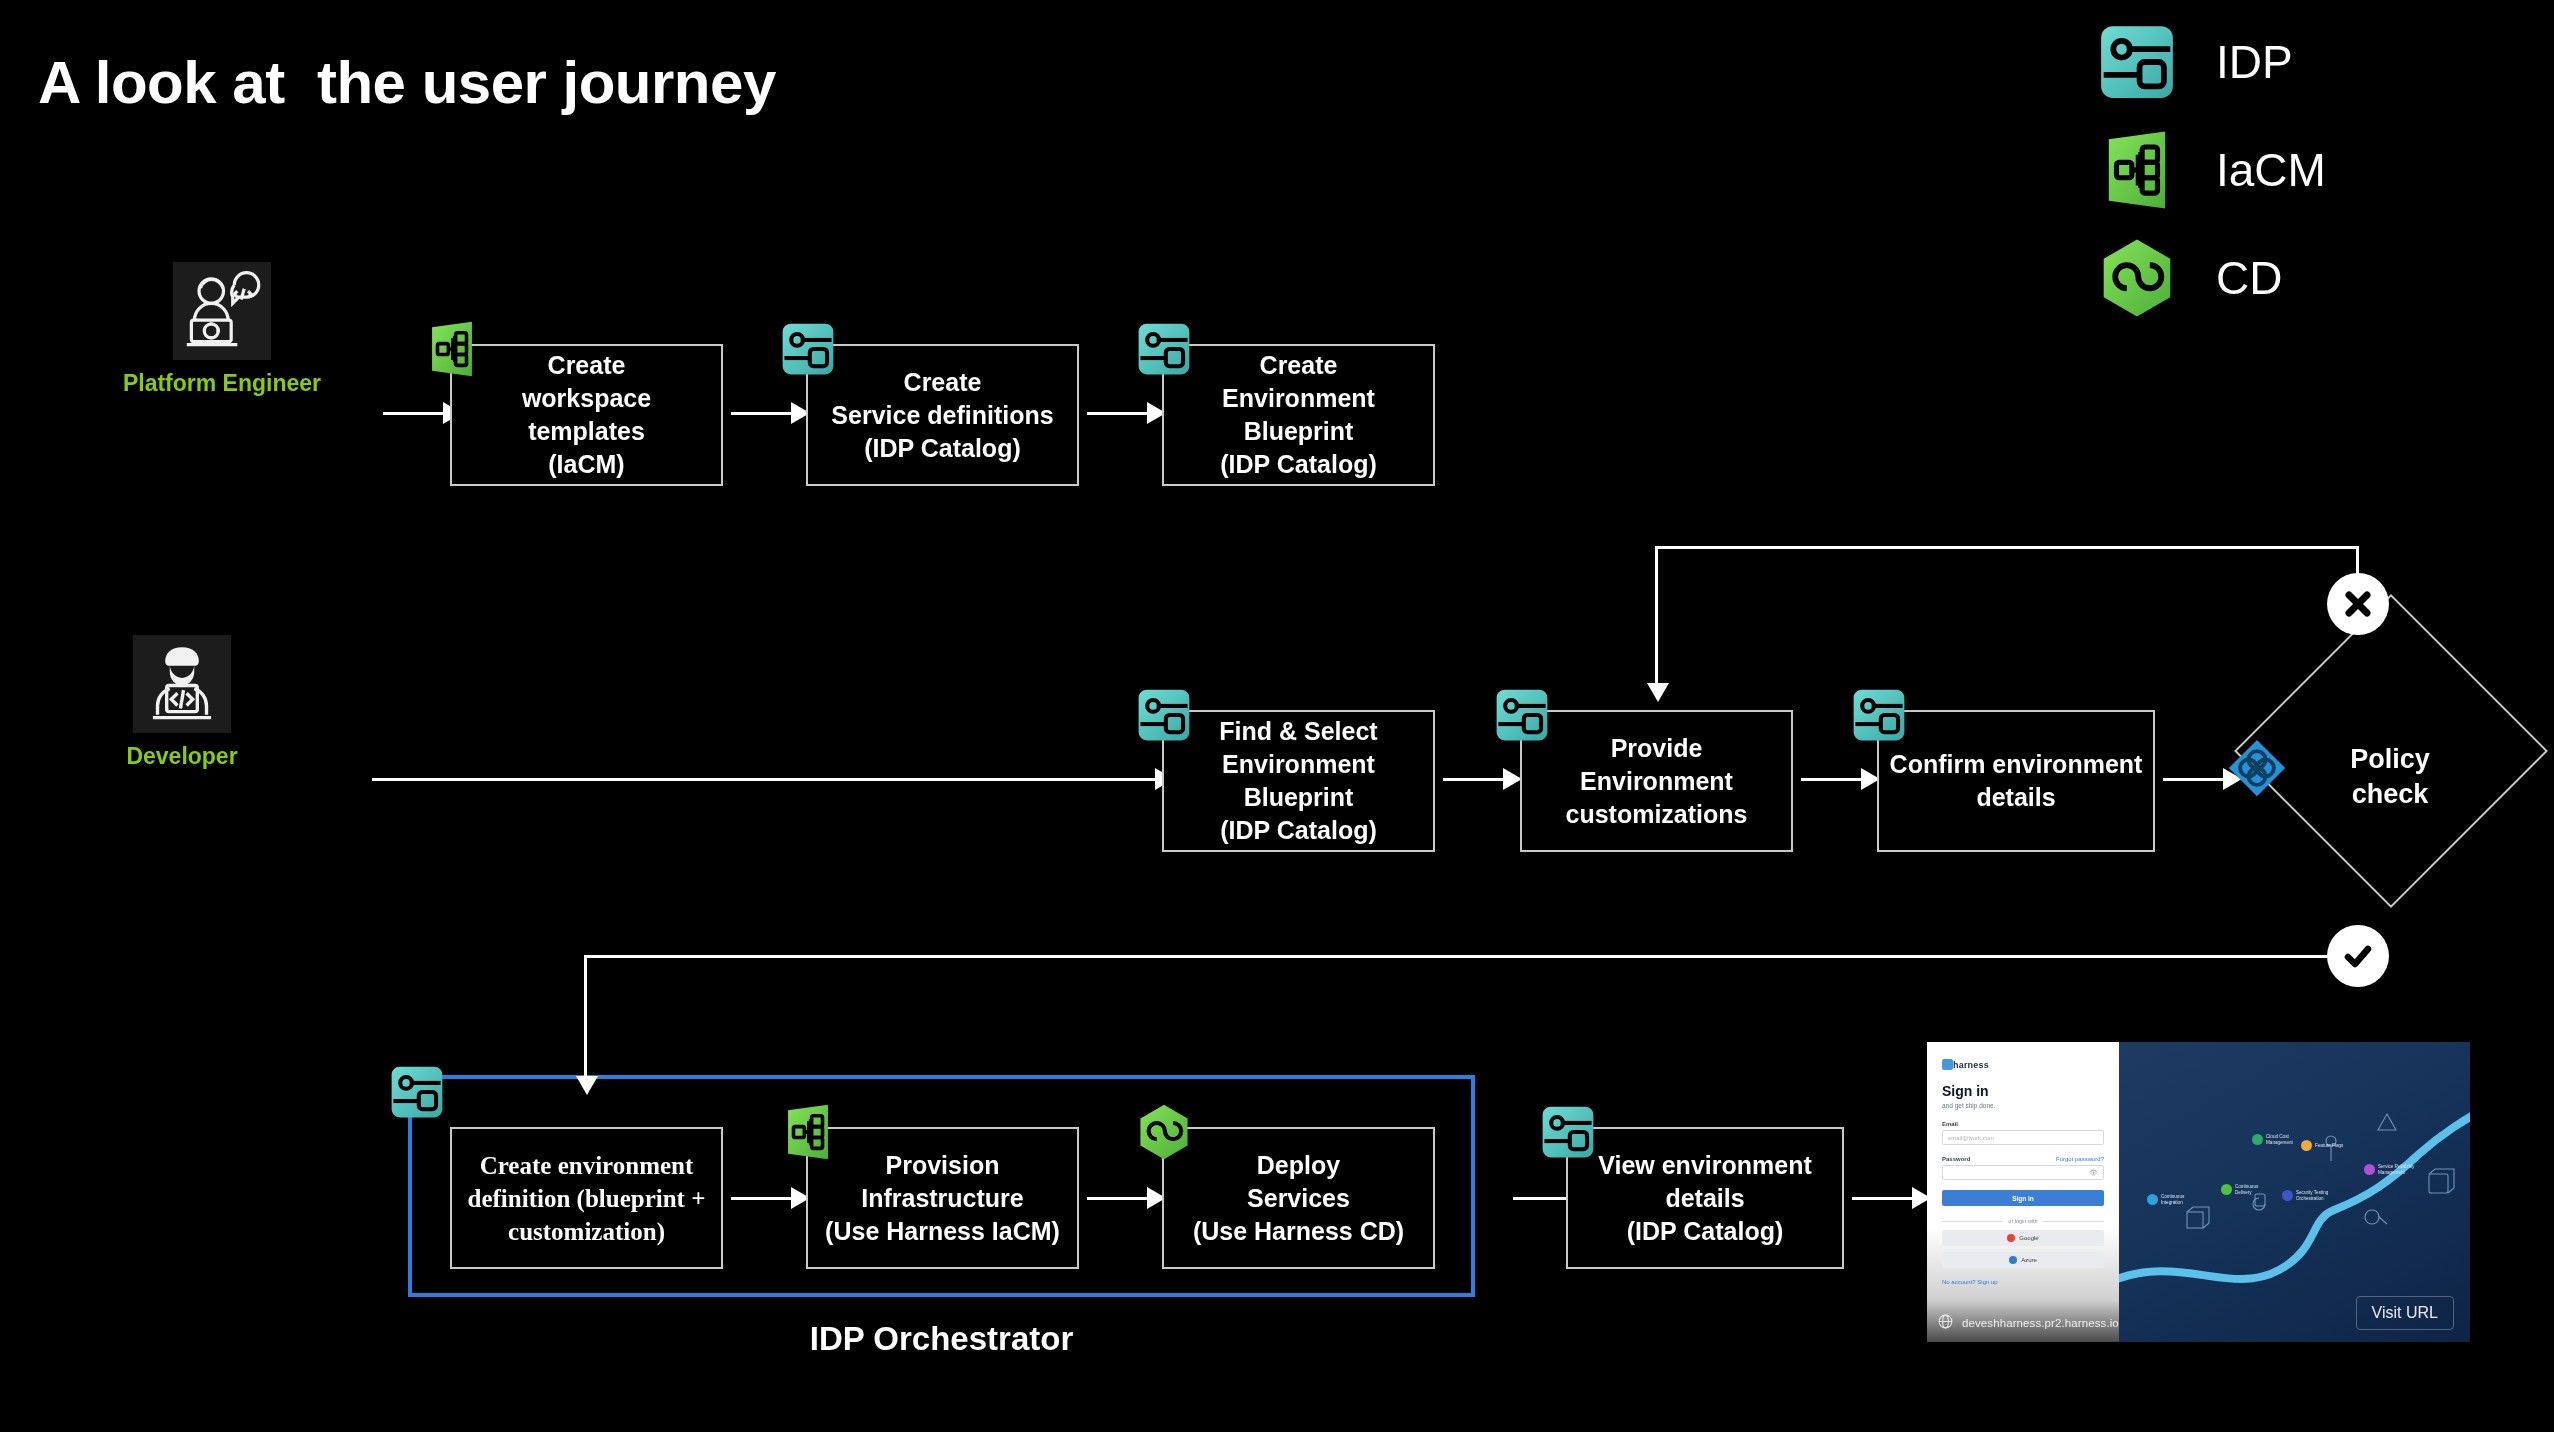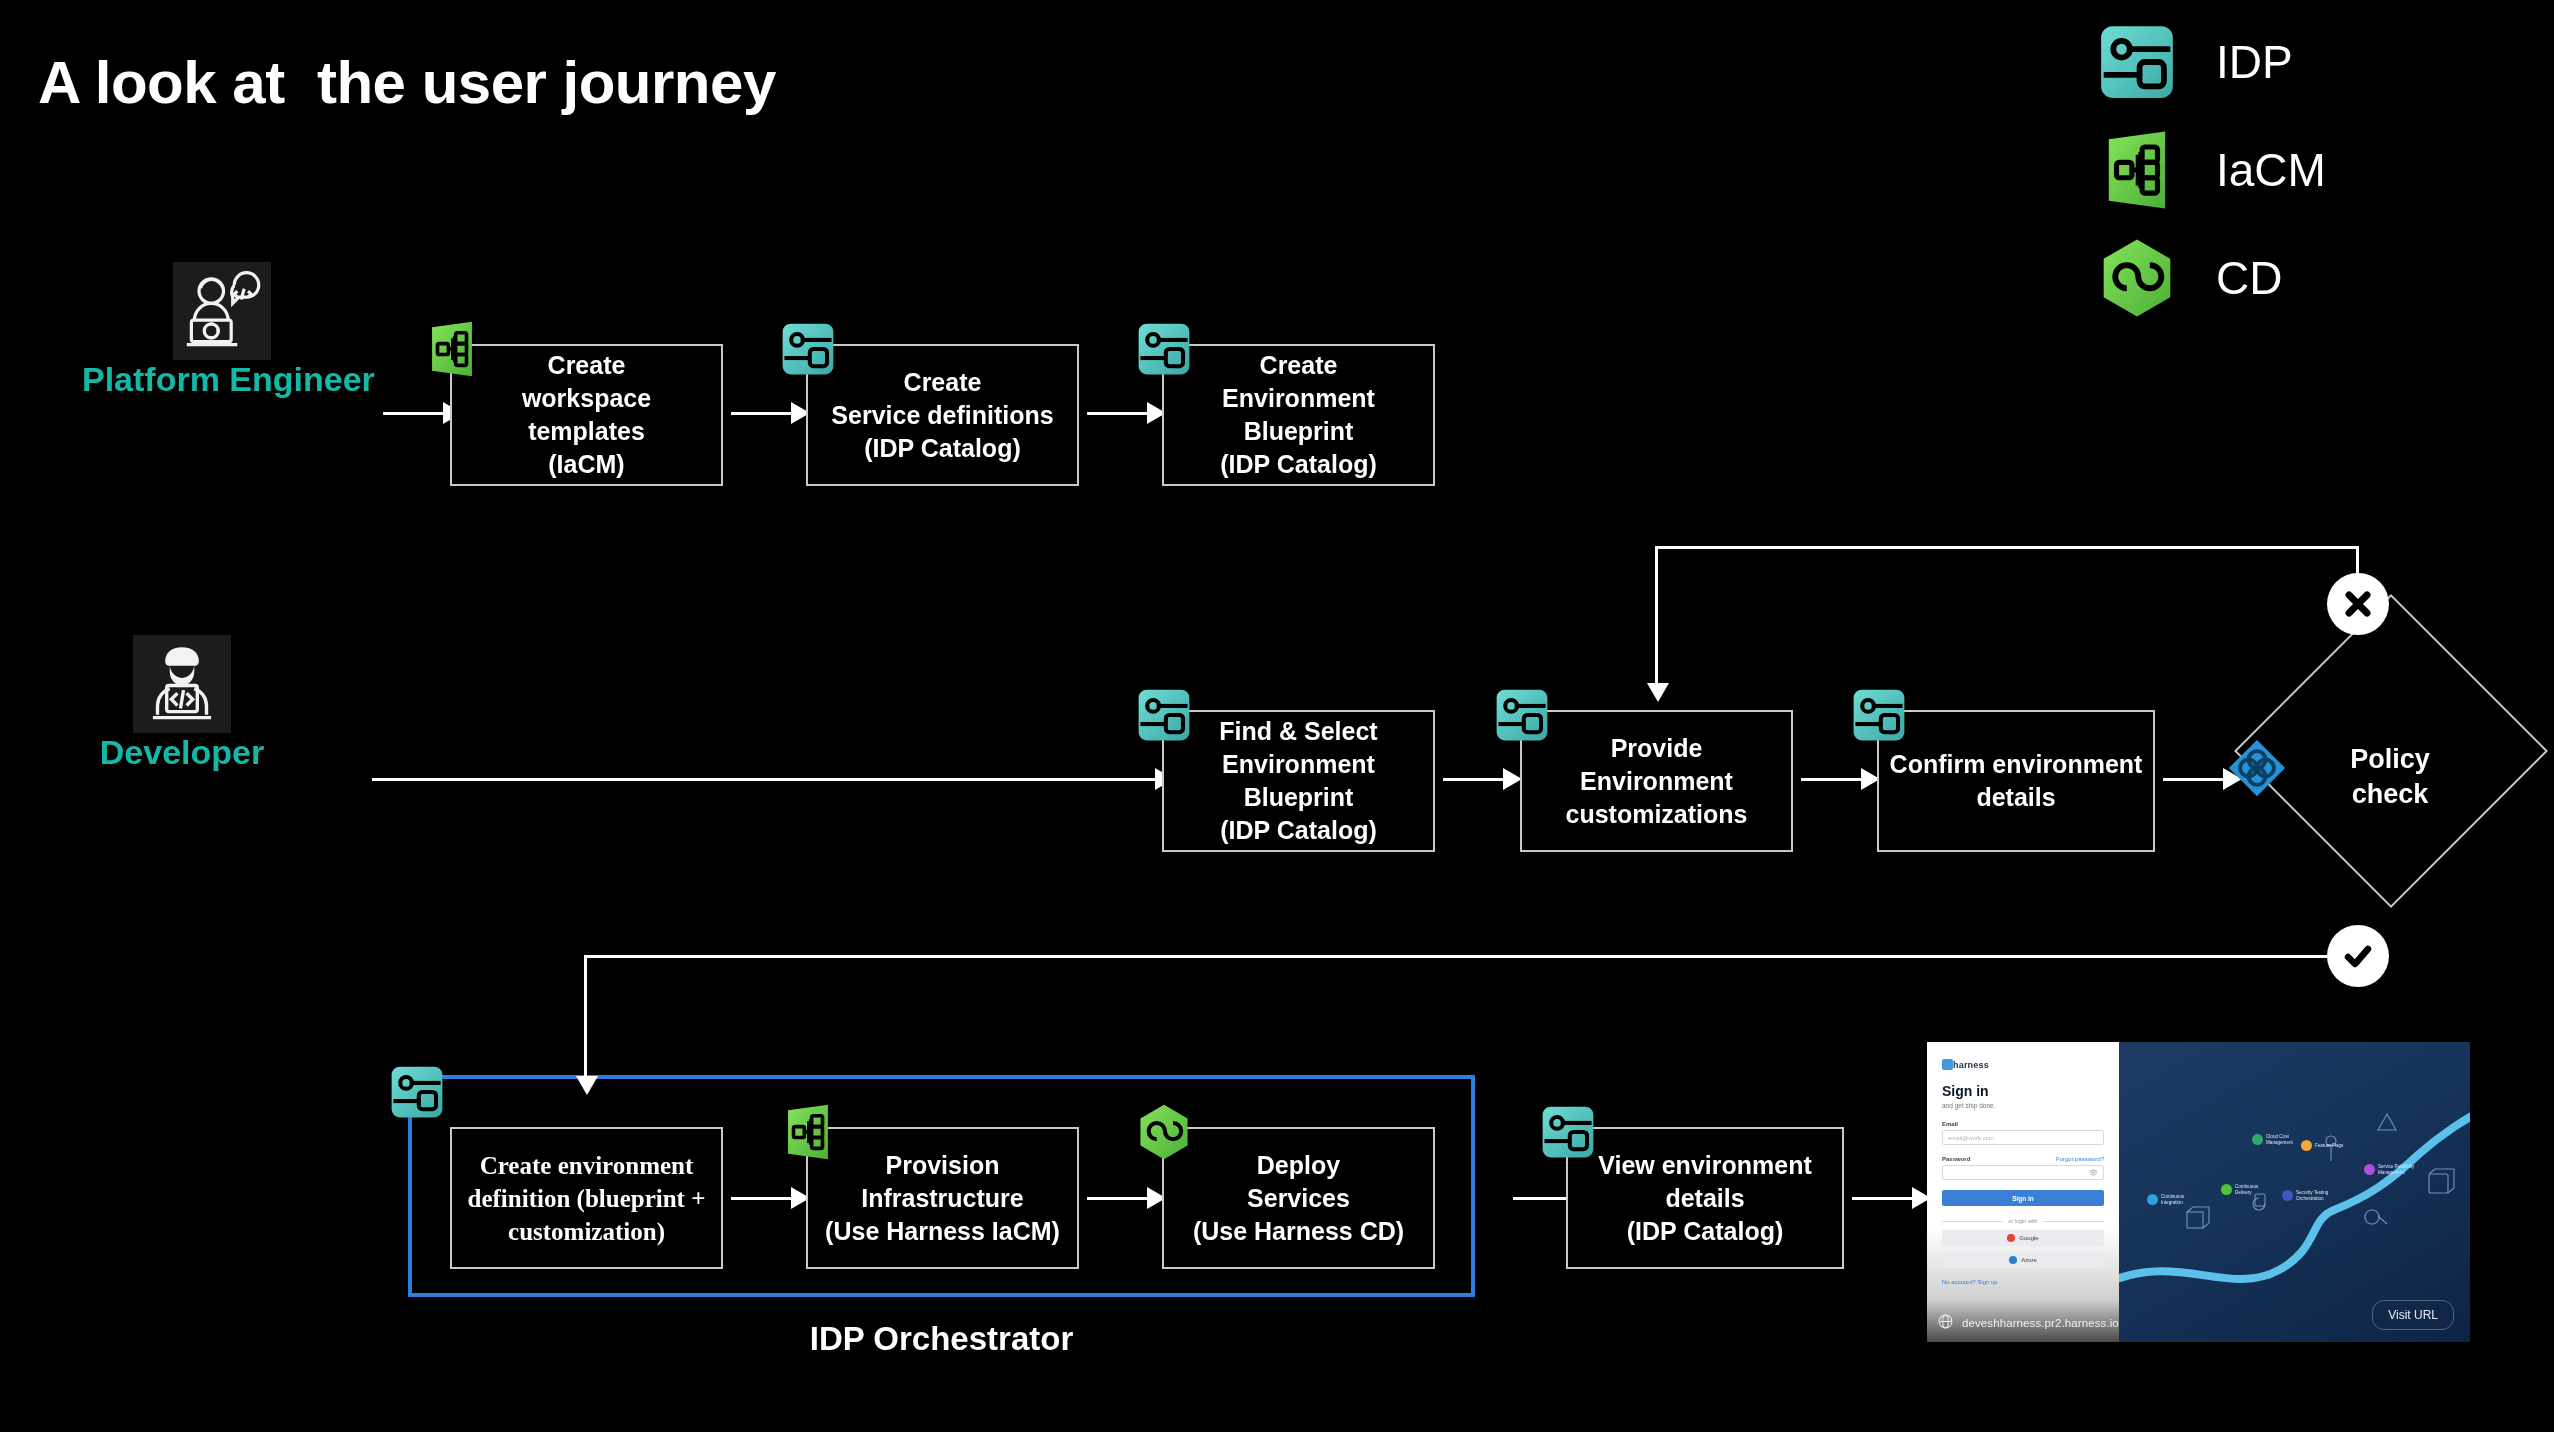--- a/index.html
+++ b/index.html
@@ -61,23 +61,24 @@
 
   
   .persona { position: absolute; text-align: center; }
   .persona-avatar {
     width: 98px; height: 98px;
     background: #1c1c1c;
     margin: 0 auto;
     display: block;
   }
   .persona-label {
-    font-size: 34px;
+    margin-top: 10px;
+    font-size: 23px;
     font-weight: bold;
-    color: #14b8a6;
+    color: #84cc16;
     white-space: nowrap;
   }
 
   
   .pbox {
     position: absolute;
     border: 2px solid #c9c9c9;
     background: #000000;
     color: #ffffff;
     display: flex;
@@ -236,22 +237,22 @@
     display: flex; align-items: center; gap: 8px;
     padding-left: 10px;
     z-index: 4;
   }
   #preview-url-text { font-size: 11.5px; color: #f0f0f0; white-space: nowrap; letter-spacing: .1px; }
   #visit-url-btn {
     position: absolute;
     right: 16px; bottom: 12px;
     padding: 7px 15px;
     border: 1px solid #55657e;
-    border-radius: 12px;
-    font-size: 12px;
+    border-radius: 4px;
+    font-size: 16px;
     color: #e8ecf2;
     z-index: 6;
   }
   .node-pill {
     position: absolute; display: flex; align-items: center; gap: 3px;
   }
   .node-dot { width: 11px; height: 11px; border-radius: 50%; flex: 0 0 11px; }
   .node-text { font-size: 4.6px; color: #d6e3f5; line-height: 1.25; white-space: pre-line; }
 </style>
 </head>

